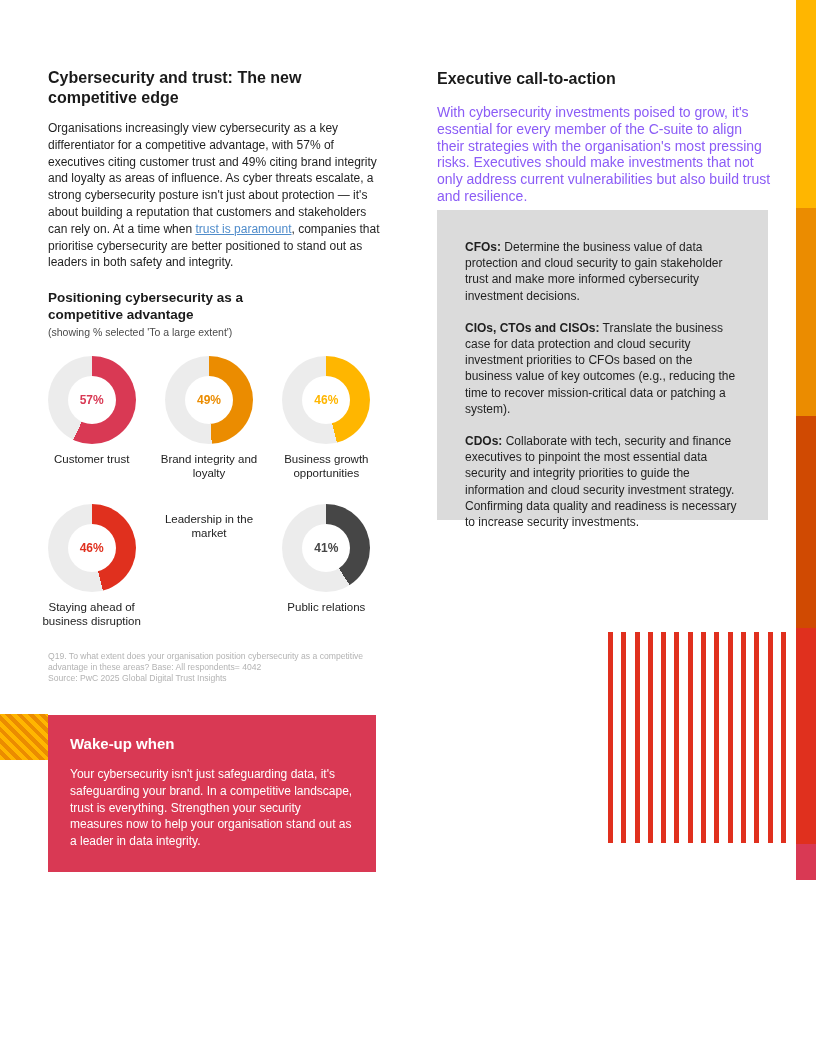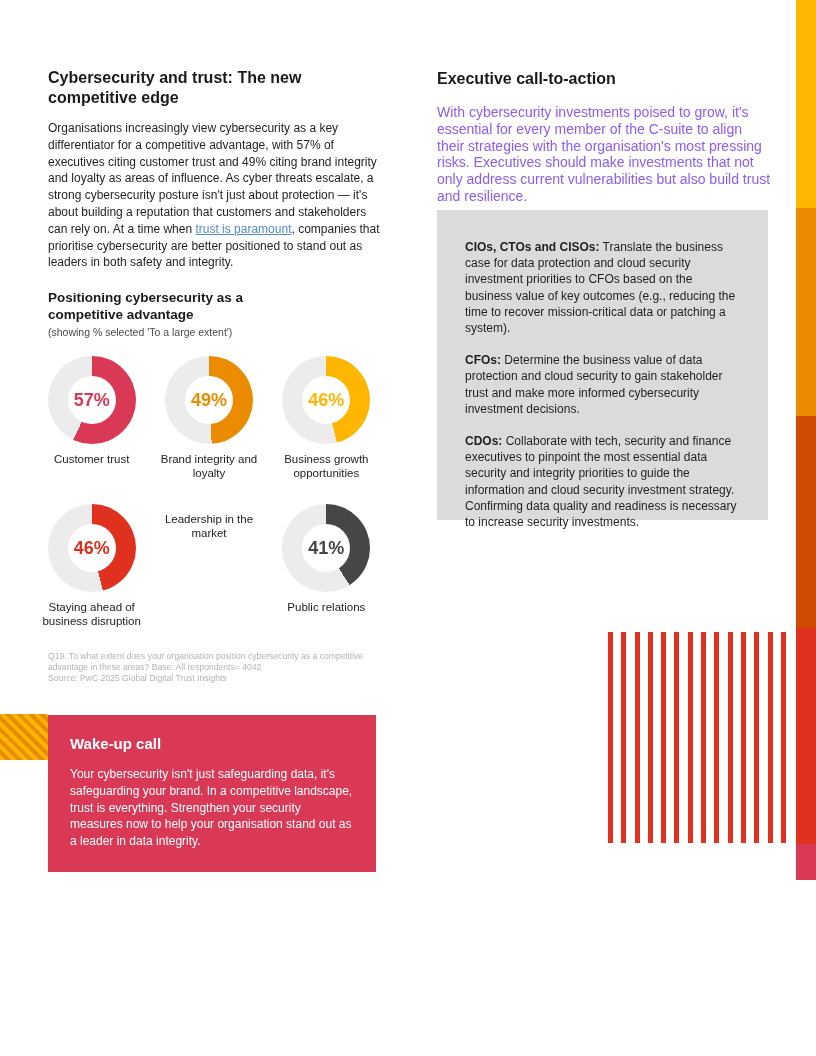--- a/index.html
+++ b/index.html
@@ -14,21 +14,21 @@
 
   .chart-title { position:absolute; left:48px; top:289px; width:250px; font-size:13.5px; line-height:17px; font-weight:bold; color:#1a1a1a; }
   .chart-subtitle { position:absolute; left:48px; top:326px; width:300px; font-size:10.5px; color:#4a4a4a; }
 
   #donut-grid { position:absolute; left:33px; top:356px; width:352px; display:grid;
     grid-template-columns:repeat(3,1fr); grid-template-rows:148px auto; }
   .donut-cell { text-align:center; }
   .donut { position:relative; width:88px; height:88px; border-radius:50%; margin:0 auto; }
   .donut::after { content:""; position:absolute; inset:20px; background:#fff; border-radius:50%; }
   .donut .pct { position:absolute; inset:0; z-index:1; display:flex; align-items:center; justify-content:center;
-    font-size:18px; font-weight:bold; }
+    font-size:12px; font-weight:bold; }
   .donut-label { margin-top:8px; font-size:11.5px; line-height:14px; color:#222; padding:0 4px; }
 
   .footnote { position:absolute; left:48px; top:651px; width:330px; font-size:8.6px; line-height:11px; color:#b3b3b3; }
 
   .stripe-square { position:absolute; left:0; top:714px; width:48px; height:46px;
     background:repeating-linear-gradient(45deg,#FFB600 0 4px,#EB8C00 4px 8px); }
   .wakeup { position:absolute; left:48px; top:715px; width:328px; height:157px; background:#D93954;
     color:#fff; padding:20px 22px; }
   .wakeup h2 { font-size:15px; font-weight:bold; margin-bottom:14px; }
   .wakeup p { font-size:12px; line-height:16.8px; }
@@ -107,30 +107,30 @@
       </div>
     </div>
 
   <div class="footnote">
     <div>Q19. To what extent does your organisation position cybersecurity as a competitive advantage in these areas? Base: All respondents= 4042</div>
     <div>Source: PwC 2025 Global Digital Trust Insights</div>
   </div>
 
   <div class="stripe-square"></div>
   <div class="wakeup">
-    <h2>Wake-up call</h2>
+    <h2>Wake-up when</h2>
     <p>Your cybersecurity isn't just safeguarding data, it's safeguarding your brand. In a competitive landscape, trust is everything. Strengthen your security measures now to help your organisation stand out as a leader in data integrity.</p>
   </div>
 
   <h2 class="h2r">Executive call-to-action</h2>
   <p class="intro-right">With cybersecurity investments poised to grow, it's essential for every member of the C-suite to align their strategies with the organisation's most pressing risks. Executives should make investments that not only address current vulnerabilities but also build trust and resilience.</p>
 
   <div class="cta-box" id="cta-box">
+      <p><b>CFOs:</b><span> Determine the business value of data protection and cloud security to gain stakeholder trust and make more informed cybersecurity investment decisions.</span></p>
       <p><b>CIOs, CTOs and CISOs:</b><span> Translate the business case for data protection and cloud security investment priorities to CFOs based on the business value of key outcomes (e.g., reducing the time to recover mission-critical data or patching a system).</span></p>
-      <p><b>CFOs:</b><span> Determine the business value of data protection and cloud security to gain stakeholder trust and make more informed cybersecurity investment decisions.</span></p>
       <p><b>CDOs:</b><span> Collaborate with tech, security and finance executives to pinpoint the most essential data security and integrity priorities to guide the information and cloud security investment strategy. Confirming data quality and readiness is necessary to increase security investments.</span></p>
     </div>
 
   <div id="bars">
       <div class="bar" style="background: rgb(224, 48, 30);"></div>
       <div class="bar" style="background: rgb(224, 48, 30);"></div>
       <div class="bar" style="background: rgb(224, 48, 30);"></div>
       <div class="bar" style="background: rgb(224, 48, 30);"></div>
       <div class="bar" style="background: rgb(224, 48, 30);"></div>
       <div class="bar" style="background: rgb(224, 48, 30);"></div>

